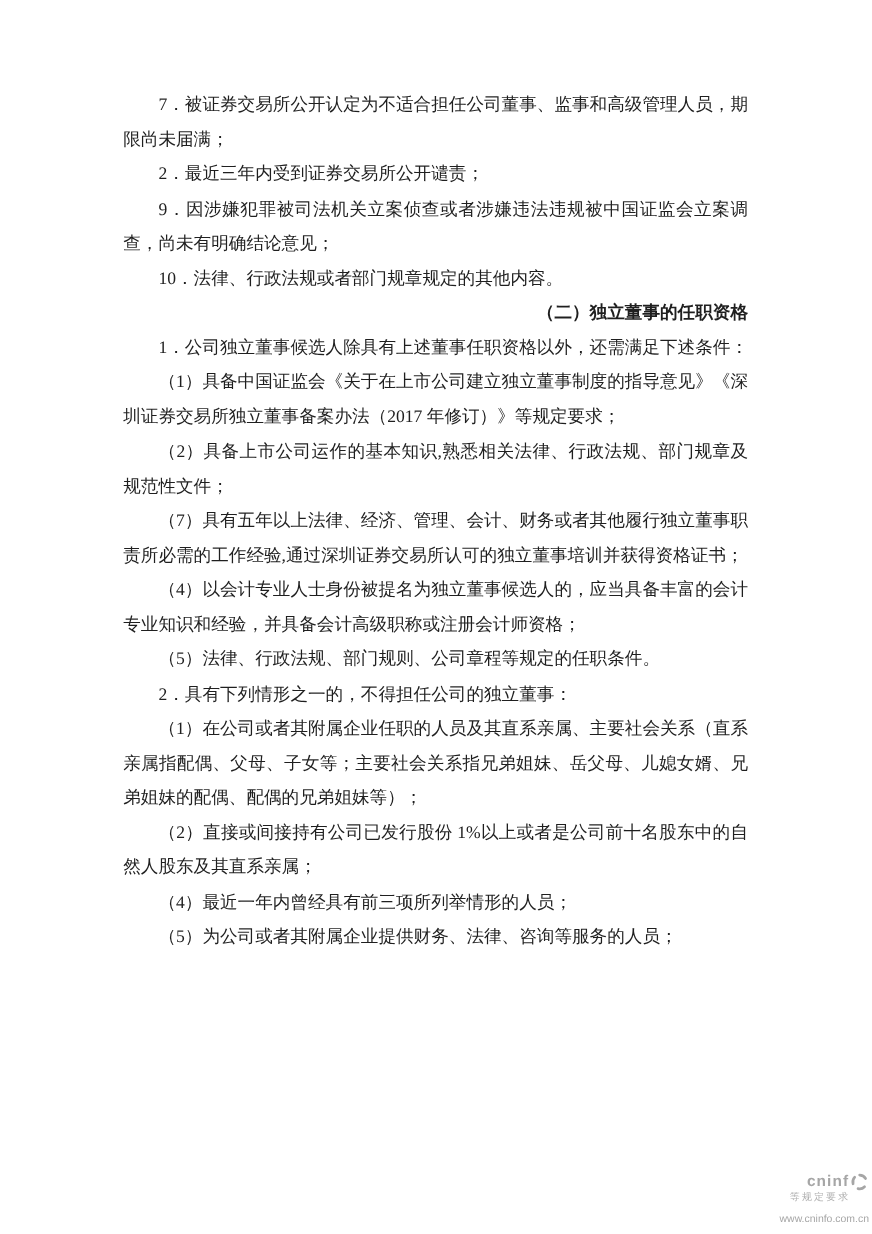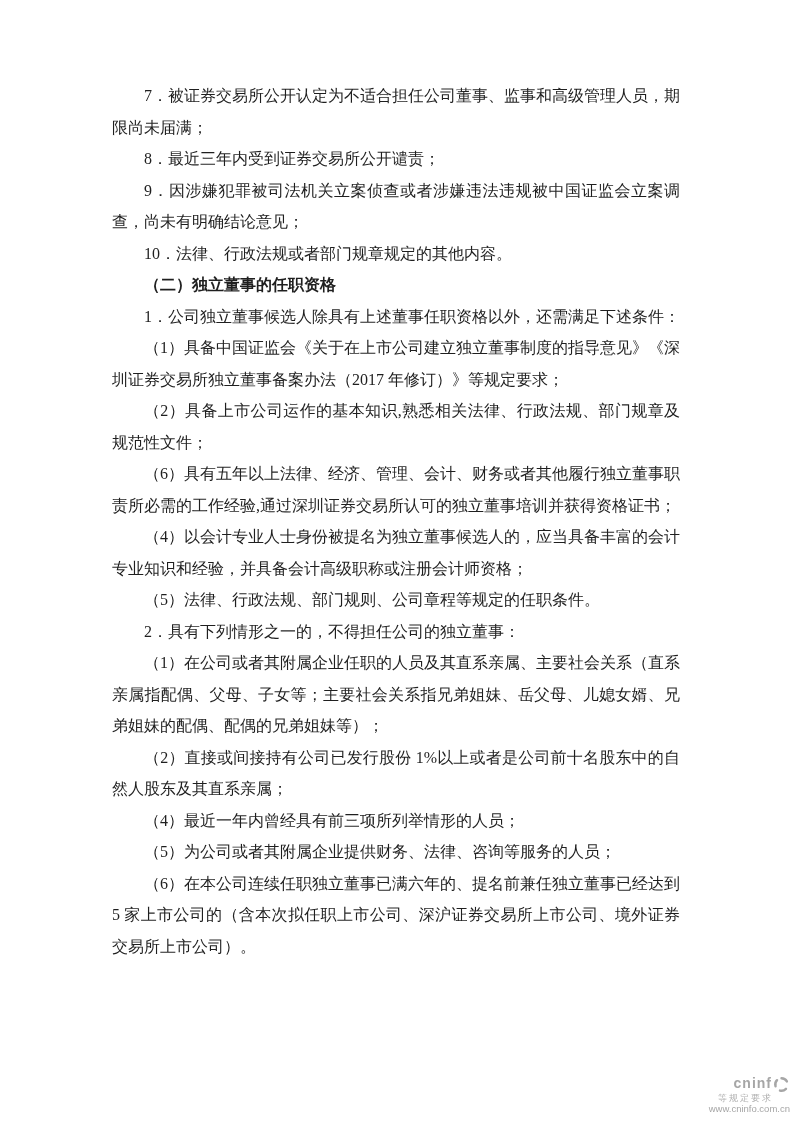--- a/index.html
+++ b/index.html
@@ -24,21 +24,21 @@
   p.para {
     margin: 0;
     font-size: 16px;
     line-height: 31.5px;
     text-align: justify;
     text-indent: 2em;
     word-break: break-all;
   }
   p.heading {
     font-weight: bold;
-    text-align: left;
+    text-align: right;
   }
   .logo {
     position: absolute;
     right: 3px;
     bottom: 8px;
     display: flex;
     flex-direction: column;
     align-items: flex-end;
     font-family: "Liberation Sans", "DejaVu Sans", sans-serif;
     line-height: 1.1;
@@ -63,45 +63,44 @@
   .cn {
     font-size: 9px;
     letter-spacing: 2px;
     color: #b0b0b0;
     margin-right: 17px;
     margin-top: 1px;
   }
   .url {
     font-size: 9.5px;
     color: #a6a6a6;
-    margin-top: 0;
+    margin-top: 10px;
     text-align: right;
   }
 </style>
 </head>
 <body>
 
 <div class="doc">
   <p class="para">7．被证券交易所公开认定为不适合担任公司董事、监事和高级管理人员，期限尚未届满；</p>
-  <p class="para">8．最近三年内受到证券交易所公开谴责；</p>
+  <p class="para">2．最近三年内受到证券交易所公开谴责；</p>
   <p class="para">9．因涉嫌犯罪被司法机关立案侦查或者涉嫌违法违规被中国证监会立案调查，尚未有明确结论意见；</p>
   <p class="para">10．法律、行政法规或者部门规章规定的其他内容。</p>
   <p class="para heading">（二）独立董事的任职资格</p>
   <p class="para">1．公司独立董事候选人除具有上述董事任职资格以外，还需满足下述条件：</p>
   <p class="para">（1）具备中国证监会《关于在上市公司建立独立董事制度的指导意见》《深圳证券交易所独立董事备案办法（2017 年修订）》等规定要求；</p>
   <p class="para">（2）具备上市公司运作的基本知识,熟悉相关法律、行政法规、部门规章及规范性文件；</p>
-  <p class="para">（6）具有五年以上法律、经济、管理、会计、财务或者其他履行独立董事职责所必需的工作经验,通过深圳证券交易所认可的独立董事培训并获得资格证书；</p>
+  <p class="para">（7）具有五年以上法律、经济、管理、会计、财务或者其他履行独立董事职责所必需的工作经验,通过深圳证券交易所认可的独立董事培训并获得资格证书；</p>
   <p class="para">（4）以会计专业人士身份被提名为独立董事候选人的，应当具备丰富的会计专业知识和经验，并具备会计高级职称或注册会计师资格；</p>
   <p class="para">（5）法律、行政法规、部门规则、公司章程等规定的任职条件。</p>
   <p class="para">2．具有下列情形之一的，不得担任公司的独立董事：</p>
   <p class="para">（1）在公司或者其附属企业任职的人员及其直系亲属、主要社会关系（直系亲属指配偶、父母、子女等；主要社会关系指兄弟姐妹、岳父母、儿媳女婿、兄弟姐妹的配偶、配偶的兄弟姐妹等）；</p>
   <p class="para">（2）直接或间接持有公司已发行股份 1%以上或者是公司前十名股东中的自然人股东及其直系亲属；</p>
   <p class="para">（4）最近一年内曾经具有前三项所列举情形的人员；</p>
   <p class="para">（5）为公司或者其附属企业提供财务、法律、咨询等服务的人员；</p>
-  <p class="para">（6）在本公司连续任职独立董事已满六年的、提名前兼任独立董事已经达到 5 家上市公司的（含本次拟任职上市公司、深沪证券交易所上市公司、境外证券交易所上市公司）。</p>
 </div>
 
 <div class="logo">
   <div class="logo-row">
     <span class="brand">cninf</span>
     <span class="swirl">
       <svg viewBox="0 0 24 24" width="17" height="17" aria-hidden="true">
         <g stroke="#a6a6a6" stroke-width="3.4" fill="none" stroke-linecap="round">
           <path d="M12 3.2 a8.8 8.8 0 0 1 7.6 4.4"></path>
           <path d="M19.6 16.4 a8.8 8.8 0 0 1 -7.6 4.4" transform="rotate(14 12 12)"></path>

